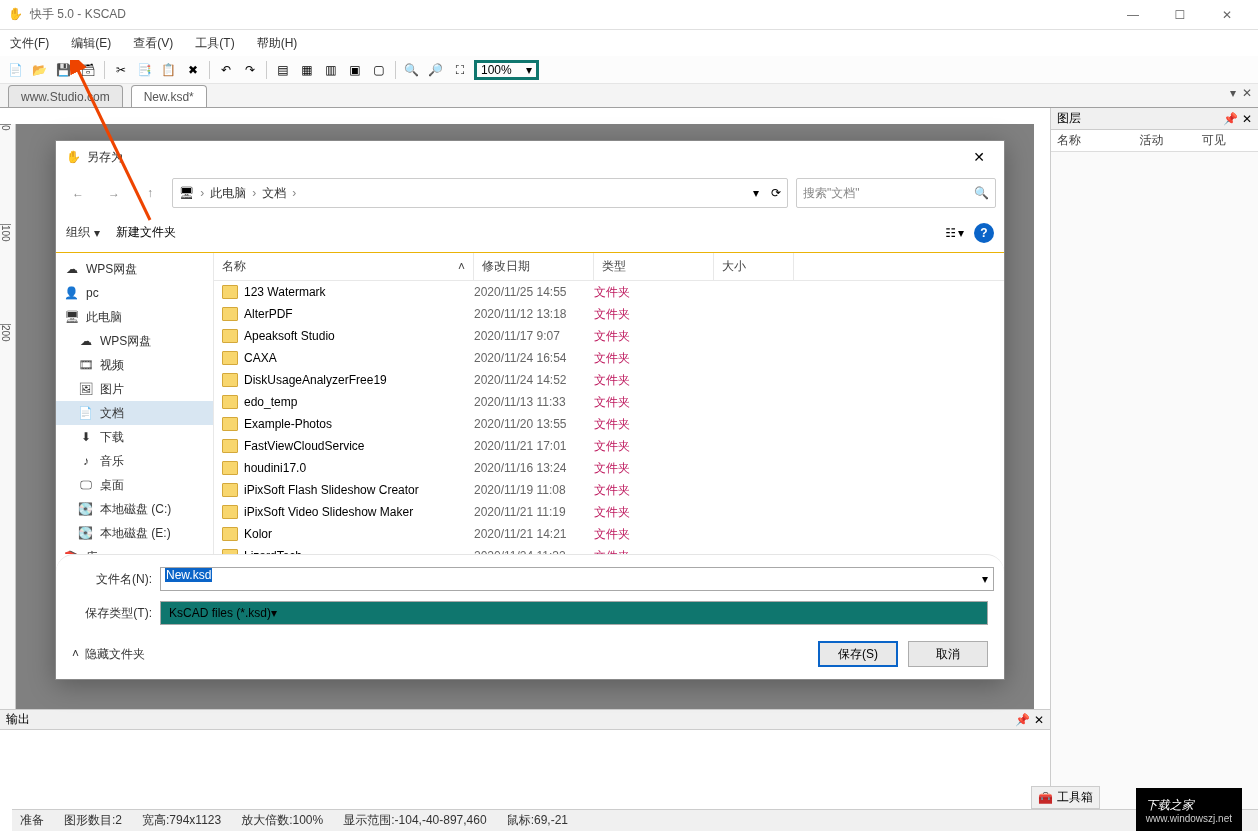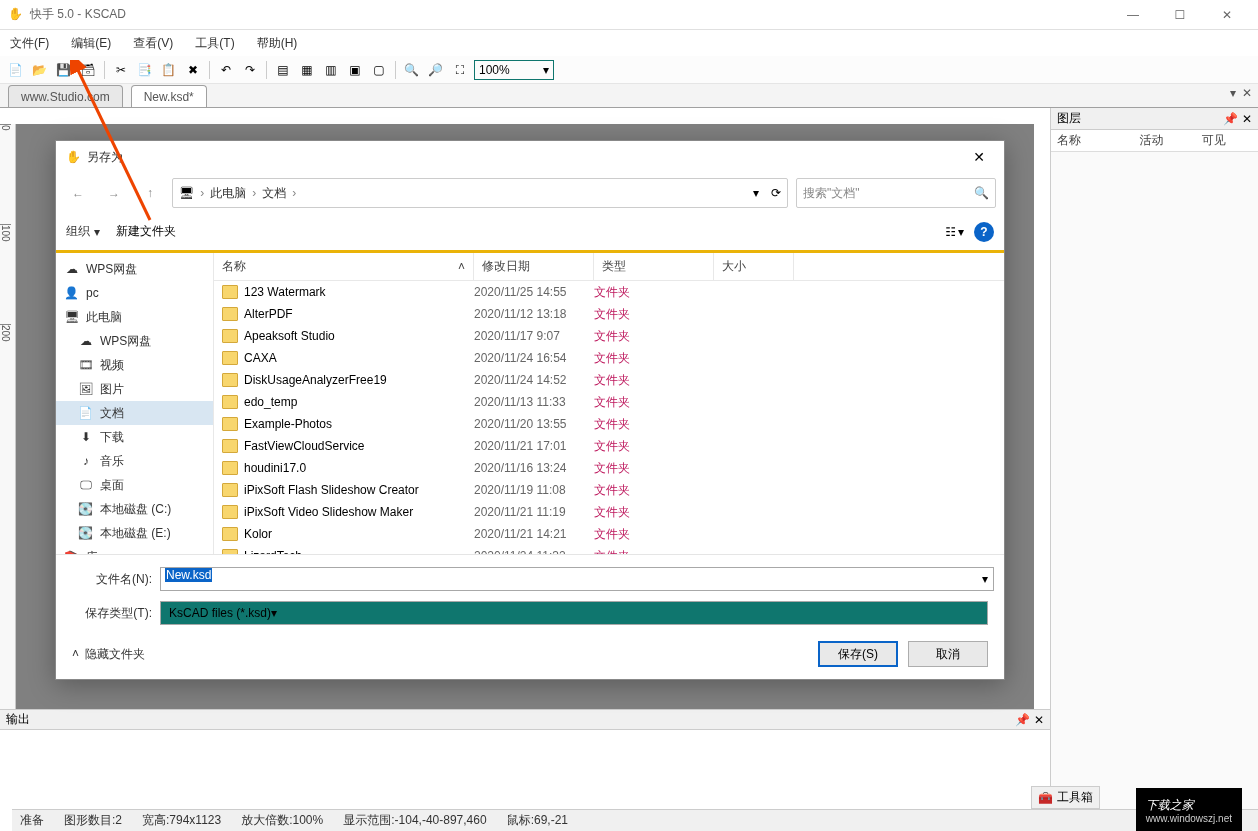--- a/index.html
+++ b/index.html
@@ -7,21 +7,21 @@
 .titlebar{height:30px;background:#fff;display:flex;align-items:center;padding:0 8px;border-bottom:1px solid #e0e0e0;}
 .titlebar-icon{width:16px;height:16px;margin-right:6px;}
 .titlebar-title{flex:1;color:#666;}
 .win-controls{display:flex;gap:1px;}
 .win-btn{width:46px;height:30px;display:flex;align-items:center;justify-content:center;color:#666;}
 .menubar{height:26px;display:flex;align-items:center;padding:0 10px;gap:22px;background:#fff;}
 .menu-item{color:#333;cursor:default;}
 .toolbar{height:28px;display:flex;align-items:center;padding:0 6px;gap:4px;background:#fcfcfc;border-bottom:1px solid #e5e5e5;}
 .tb-btn{width:20px;height:20px;display:flex;align-items:center;justify-content:center;}
 .tb-sep{width:1px;height:18px;background:#ccc;margin:0 2px;}
-.zoom-combo{display:flex;align-items:center;border:1px solid #0f766e;height:20px;padding:0 4px;width:80px;justify-content:space-between;}
+.zoom-combo{display:flex;align-items:center;border:3px solid #0f766e;height:20px;padding:0 4px;width:65px;justify-content:space-between;}
 .tabs-row{height:24px;display:flex;align-items:flex-end;background:#f4f4f4;border-bottom:1px solid #a0a0a0;position:relative;}
 .doc-tab{height:22px;padding:0 12px;display:flex;align-items:center;border:1px solid #a0a0a0;border-bottom:none;background:#fff;margin-left:8px;border-radius:4px 4px 0 0;color:#555;}
 .doc-tab.inactive{background:#e8e8e8;}
 .tabs-right{position:absolute;right:6px;top:2px;display:flex;gap:6px;color:#555;}
 .main-area{display:flex;height:calc(831px - 30px - 26px - 28px - 24px - 22px);}
 .canvas-wrap{flex:1;position:relative;background:#fff;}
 .ruler-h{position:absolute;top:0;left:16px;right:16px;height:16px;background:#f8f8f8;border-bottom:1px solid #c8c8c8;display:flex;overflow:hidden;}
 .ruler-h .tick{flex:0 0 100px;border-left:1px solid #888;font-size:10px;padding-left:2px;color:#555;position:relative;}
 .ruler-v{position:absolute;top:16px;left:0;width:16px;bottom:0;background:#f8f8f8;border-right:1px solid #c8c8c8;}
 .ruler-v .tick{height:100px;border-top:1px solid #888;font-size:10px;writing-mode:vertical-rl;color:#555;}
@@ -42,21 +42,21 @@
 .dlg-overlay{position:absolute;top:140px;left:55px;width:950px;height:540px;background:#fff;border:1px solid #888;box-shadow:0 5px 25px rgba(0,0,0,.3);display:flex;flex-direction:column;}
 .dlg-title{height:32px;display:flex;align-items:center;padding:0 10px;}
 .dlg-title-text{flex:1;color:#333;}
 .dlg-close{width:30px;height:30px;display:flex;align-items:center;justify-content:center;font-size:14px;}
 .dlg-nav{height:40px;display:flex;align-items:center;padding:0 8px;gap:8px;}
 .nav-btn{width:28px;height:28px;display:flex;align-items:center;justify-content:center;color:#888;border-radius:2px;}
 .addr{flex:1;display:flex;align-items:center;border:1px solid #ccc;height:30px;padding:0 6px;gap:6px;border-radius:2px;}
 .addr-seg{color:#333;}
 .addr-sep{color:#888;}
 .search-box{width:200px;height:30px;border:1px solid #ccc;display:flex;align-items:center;padding:0 6px;justify-content:space-between;border-radius:2px;color:#888;}
-.dlg-toolbar{height:40px;display:flex;align-items:center;padding:0 10px;justify-content:space-between;border-bottom:3px solid #eab308;text-align:center;}
+.dlg-toolbar{height:40px;display:flex;align-items:center;padding:0 10px;justify-content:space-between;border-bottom:1px solid #eab308;text-align:center;}
 .dlg-tb-left{display:flex;gap:16px;align-items:center;}
 .org-btn{display:flex;align-items:center;gap:4px;color:#333;}
 .dlg-tb-right{display:flex;gap:10px;align-items:center;}
 .view-btn{display:flex;align-items:center;gap:2px;}
 .help-icon{width:20px;height:20px;border-radius:50%;background:#0a64c8;color:#fff;display:flex;align-items:center;justify-content:center;font-weight:bold;}
 .dlg-body{flex:1;display:flex;overflow:hidden;}
 .dlg-tree{width:158px;border-right:1px solid #e8e8e8;overflow:auto;padding:4px 0;}
 .tree-item{height:24px;display:flex;align-items:center;padding:0 8px;gap:6px;color:#333;}
 .tree-item.indent1{padding-left:22px;}
 .tree-item.sel{background:#d8e6f2;}
@@ -67,21 +67,21 @@
 .lh-name{width:260px;display:flex;justify-content:space-between;}
 .lh-date{width:120px;}
 .lh-type{width:120px;}
 .lh-size{width:80px;}
 .list-body{flex:1;overflow:auto;}
 .row{height:22px;display:flex;align-items:center;}
 .cell-name{width:260px;padding-left:8px;display:flex;align-items:center;gap:6px;}
 .cell-date{width:120px;color:#666;}
 .cell-type{width:120px;color:#be185d;}
 .folder-ico{width:16px;height:14px;background:#f8d66d;border:1px solid #d4a83a;border-radius:1px;}
-.dlg-bottom{padding:12px 16px;display:flex;flex-direction:column;gap:10px;border-top:1px solid #e5e5e5;}
+.dlg-bottom{padding:12px 16px;display:flex;flex-direction:column;gap:10px;border-top:1px solid #e5e5e5;border-radius:18px;}
 .fld-row{display:flex;align-items:center;gap:8px;}
 .fld-label{width:80px;text-align:right;color:#333;}
 .fld-input{flex:1;height:24px;border:1px solid #a8a8a8;padding:0 4px;background:#fff;}
 .fld-input .selected-text{background:#0a64c8;color:#fff;padding:0 1px;}
 .fld-select{flex:1;height:24px;border:1px solid #a8a8a8;padding:0 8px;display:flex;align-items:center;justify-content:flex-start;background:#0f766e;}
 .dlg-actions{display:flex;justify-content:space-between;align-items:center;margin-top:6px;}
 .hide-folders{display:flex;align-items:center;gap:6px;color:#333;}
 .btns{display:flex;gap:10px;}
 .dlg-btn{width:80px;height:26px;border:1px solid #adadad;background:#e9e9e9;display:flex;align-items:center;justify-content:center;}
 .dlg-btn.primary{border:2px solid #0a64c8;}

